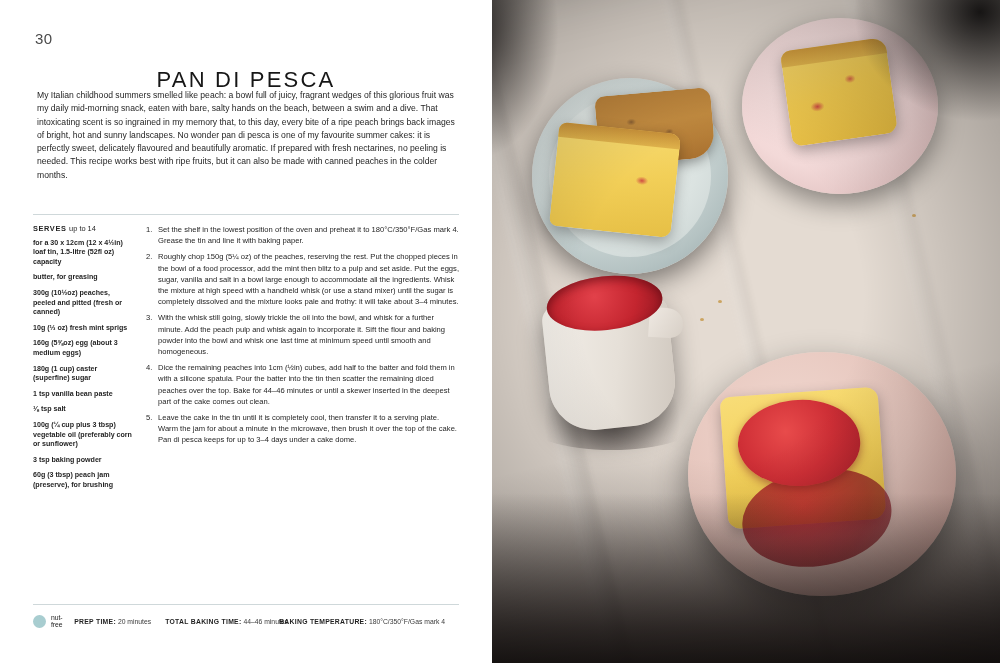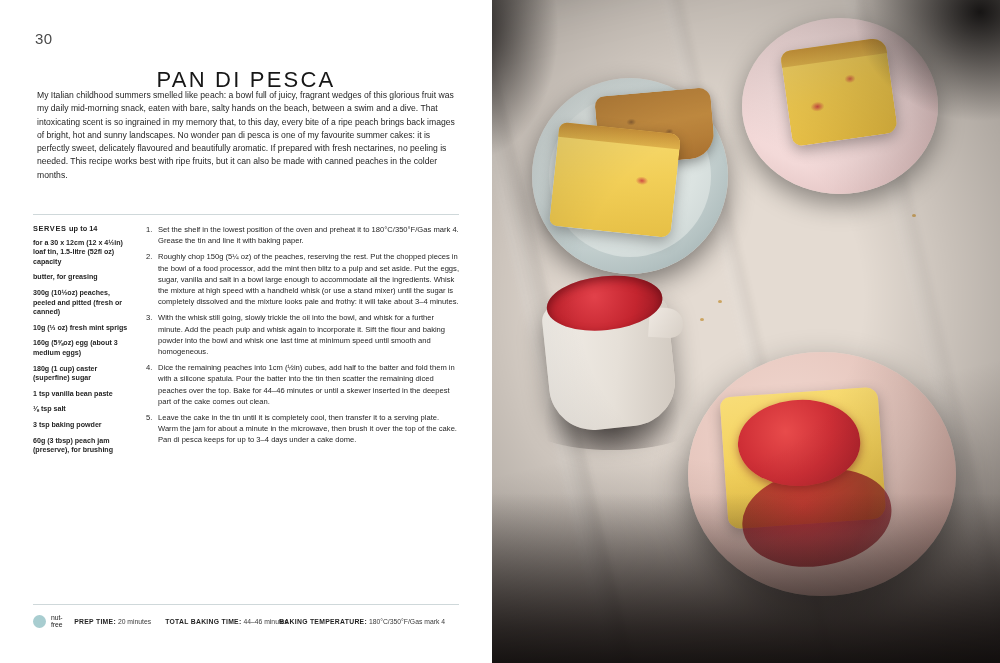--- a/index.html
+++ b/index.html
@@ -96,21 +96,21 @@
     line-height: 9.6px;
     color: #1f1f1f;
   }
   .serves {
     font-weight: bold;
     letter-spacing: 0.6px;
     font-size: 7.4px;
     margin-bottom: 5px;
   }
   .serves .serves-qty {
-    font-weight: bold;
+    font-weight: normal;
     letter-spacing: 0;
     text-align: center;
   }
   .ing-block {
     margin-bottom: 6px;
     font-weight: bold;
   }
   .ing-line {
     display: block;
   }
@@ -424,20 +424,21 @@
         <span class="serves-qty">up to 14</span>
       </div>
       <div class="ing-block">for a 30 x 12cm (12 x 4½in) loaf tin, 1.5-litre (52fl oz) capacity</div>
       <div class="ing-block ing-line">butter, for greasing</div>
       <div class="ing-block ing-line">300g (10½oz) peaches, peeled and pitted (fresh or canned)</div>
       <div class="ing-block ing-line">10g (⅓ oz) fresh mint sprigs</div>
       <div class="ing-block ing-line">160g (5⅝oz) egg (about 3 medium eggs)</div>
       <div class="ing-block ing-line">180g (1 cup) caster (superfine) sugar</div>
       <div class="ing-block ing-line">1 tsp vanilla bean paste</div>
       <div class="ing-block ing-line">⅛ tsp salt</div>
+      <div class="ing-block ing-line">100g (¼ cup plus 3 tbsp) vegetable oil (preferably corn or sunflower)</div>
       <div class="ing-block ing-line">3 tsp baking powder</div>
       <div class="ing-block ing-line">60g (3 tbsp) peach jam (preserve), for brushing</div>
     </div>
 
     <div class="method">
       <div class="step">
         <div class="step-num">1.</div>
         <div class="step-text">Set the shelf in the lowest position of the oven and preheat it to 180°C/350°F/Gas mark 4. Grease the tin and line it with baking paper.</div>
       </div>
       <div class="step">

